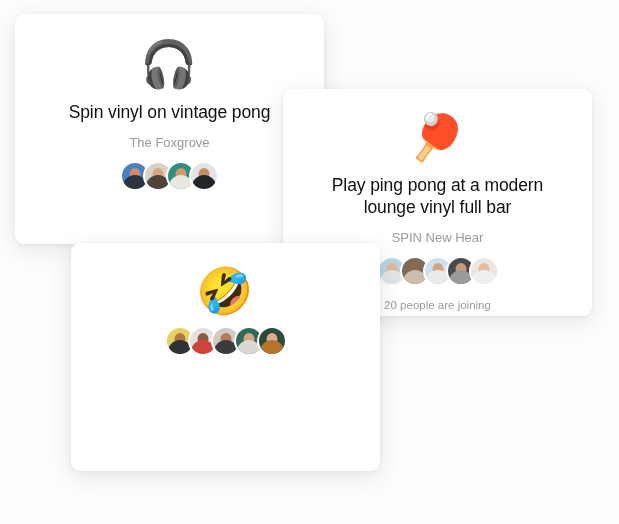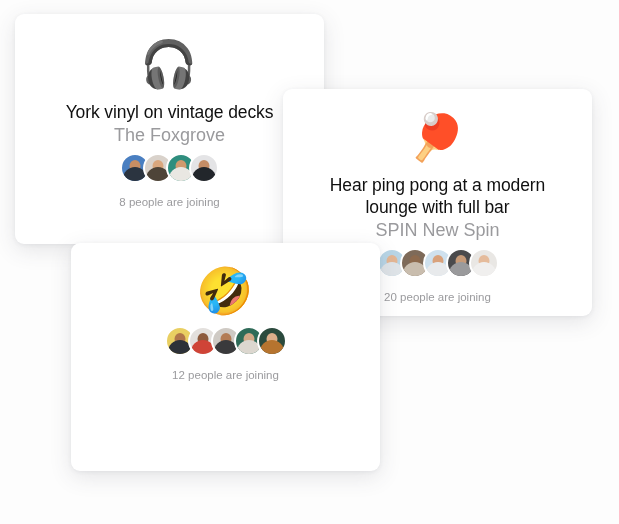--- a/index.html
+++ b/index.html
@@ -57,25 +57,25 @@
     font-size: 17.5px;
     line-height: 22px;
     color: #101010;
     text-align: center;
     letter-spacing: -0.1px;
     max-width: 250px;
     margin-top: 11px;
   }
 
   .venue {
-    font-size: 18px;
+    font-size: 13px;
     line-height: 18px;
     color: #9a9a9d;
     text-align: center;
-    margin-top: 3px;
+    margin-top: 11px;
   }
 
   .avatars {
     display: flex;
     flex-direction: row;
     align-items: center;
     margin-top: 9px;
     height: 30px;
   }
   .avatar {
@@ -121,47 +121,46 @@
     margin-top: 12px;
   }
 </style>
 </head>
 <body>
 
 <div class="stage">
 
   <div class="card card-vinyl">
     <div class="emoji">🎧</div>
-    <div class="title">York vinyl on vintage decks</div>
+    <div class="title">Spin vinyl on vintage pong</div>
     <div class="venue">The Foxgrove</div>
     <div class="avatars">
       <div class="avatar" style="background: rgb(74, 127, 193);">
           <span class="head" style="background: rgb(201, 142, 99);"></span>
           <span class="body" style="background: rgb(43, 52, 64);"></span>
         </div>
       <div class="avatar" style="background: rgb(217, 210, 203);">
           <span class="head" style="background: rgb(217, 167, 126);"></span>
           <span class="body" style="background: rgb(78, 68, 56);"></span>
         </div>
       <div class="avatar" style="background: rgb(47, 142, 126);">
           <span class="head" style="background: rgb(207, 154, 110);"></span>
           <span class="body" style="background: rgb(233, 231, 226);"></span>
         </div>
       <div class="avatar" style="background: rgb(228, 228, 230);">
           <span class="head" style="background: rgb(197, 141, 102);"></span>
           <span class="body" style="background: rgb(34, 38, 43);"></span>
         </div>
     </div>
-    <div class="joining">8 people are joining</div>
   </div>
 
   <div class="card card-pingpong">
     <div class="emoji">🏓</div>
-    <div class="title">Hear ping pong at a modern lounge with full bar</div>
-    <div class="venue">SPIN New Spin</div>
+    <div class="title">Play ping pong at a modern lounge vinyl full bar</div>
+    <div class="venue">SPIN New Hear</div>
     <div class="avatars">
       <div class="avatar" style="background: rgb(184, 213, 230);">
           <span class="head" style="background: rgb(227, 182, 148);"></span>
           <span class="body" style="background: rgb(223, 228, 232);"></span>
         </div>
       <div class="avatar" style="background: rgb(126, 106, 89);">
           <span class="head" style="background: rgb(141, 106, 78);"></span>
           <span class="body" style="background: rgb(201, 189, 174);"></span>
         </div>
       <div class="avatar" style="background: rgb(207, 225, 238);">
@@ -197,16 +196,15 @@
         </div>
       <div class="avatar" style="background: rgb(47, 107, 88);">
           <span class="head" style="background: rgb(210, 168, 135);"></span>
           <span class="body" style="background: rgb(220, 215, 207);"></span>
         </div>
       <div class="avatar" style="background: rgb(43, 74, 61);">
           <span class="head" style="background: rgb(220, 174, 139);"></span>
           <span class="body" style="background: rgb(182, 116, 47);"></span>
         </div>
     </div>
-    <div class="joining">12 people are joining</div>
   </div>
 
 </div>
 
 </body></html>

